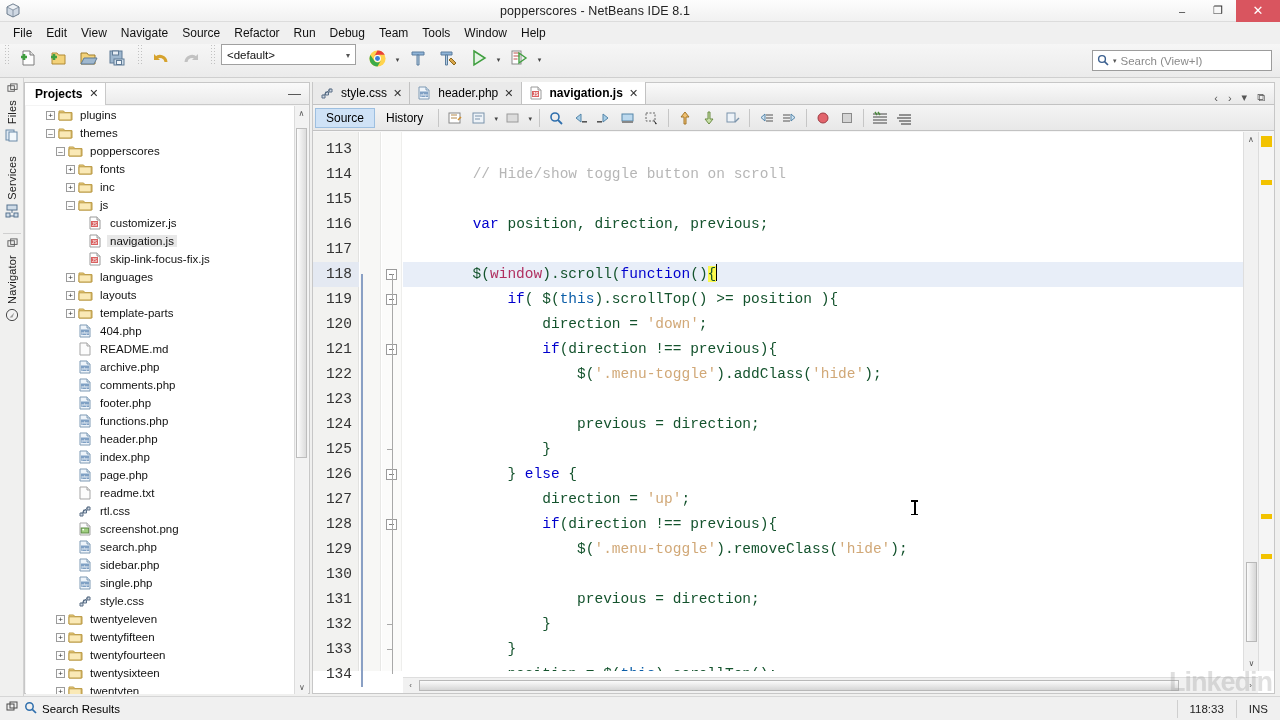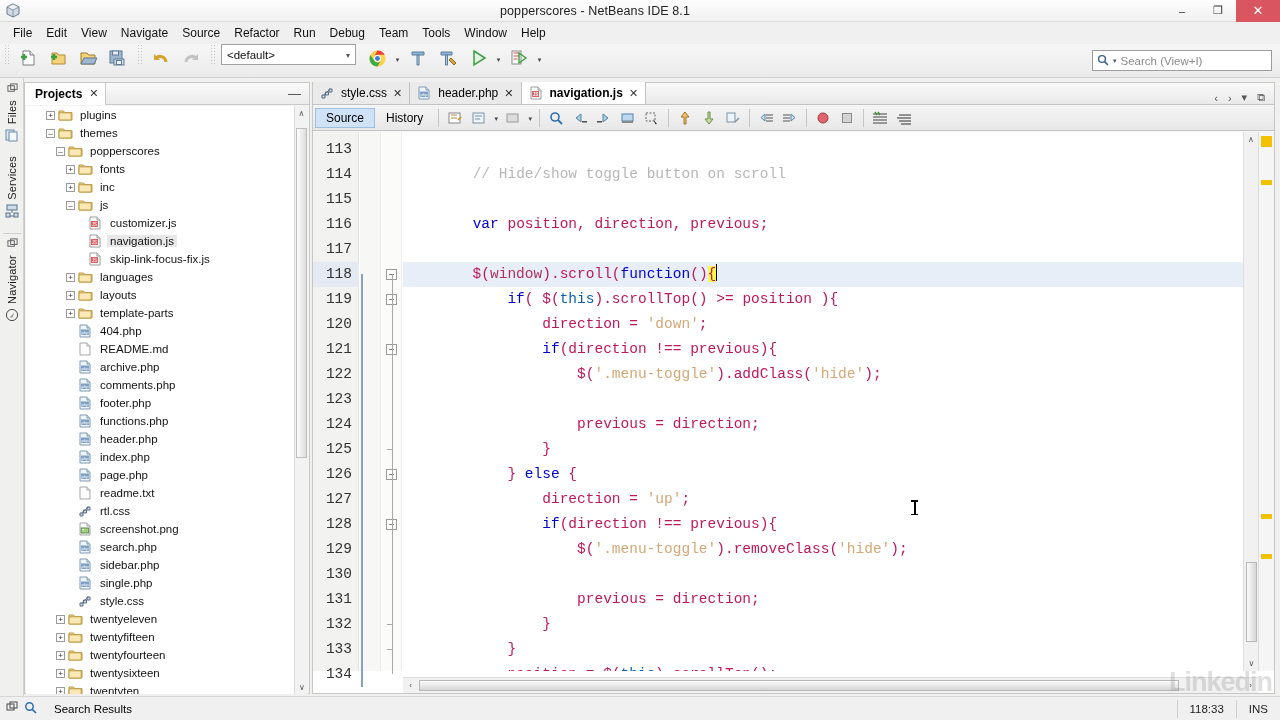--- a/index.html
+++ b/index.html
@@ -153,21 +153,21 @@
   .gnum { text-align:right; padding-right:7px; color:#333; font-family:"Liberation Mono", monospace;
           font-size:14.5px; height:25px; line-height:25px; }
   .curline { position:absolute; left:90px; right:16px; height:25px; background:#e8eef8; }
   .curmark { position:absolute; left:0; width:46px; height:25px; background:#e4e9f2;}
 
   .k-key { color:#0000cd; }          
   .k-cmt { color:#b6b6b6; }          
   .k-str { color:#d1a877; }          
   .k-glob{ color:#b03060; }          
   .k-this{ color:#0b5ea8; }          
-  .k-plain{ color:#be185d; }
+  .k-plain{ color:#14532d; }
   .bmatch { background:#fbf94e; }
 
   .caret { display:inline-block; width:1px; height:17px; background:#000;
            vertical-align:-3px; margin-left:0px; }
 
   .fold { width:11px; height:11px; border:1px solid #9b9b9b; background:#fff;
           font-size:9px; line-height:9px; text-align:center; color:#333; }
   .foldline { position:absolute; left:10px; width:1px; background:#a8a8a8; }
   .foldtick { position:absolute; left:5px; width:6px; height:1px; background:#a8a8a8; }
   .bluebar { position:absolute; left:1px; width:2px; background:#8aa0c4; }
@@ -196,21 +196,21 @@
     content:""; position:absolute; left:0; width:7px; height:1.5px; background:#000; }
   .mouse-ibeam::before { top:0; } .mouse-ibeam::after { bottom:0; }
   .mouse-ibeam i { position:absolute; left:3px; top:0; width:1.5px; height:15px; background:#000; }
 
   
   .statusbar {
     position:absolute; left:0; bottom:0; width:1280px; height:24px;
     background:#f0f0f0; border-top:1px solid #d6d6d6; display:flex; align-items:center;
   }
   .sb-left { display:flex; align-items:center; gap:6px; padding-left:6px; }
-  .sb-tab { display:flex; align-items:center; gap:17px; font-size:11.5px; }
+  .sb-tab { display:flex; align-items:center; gap:5px; font-size:11.5px; }
   .sb-right { margin-left:auto; display:flex; align-items:center; height:24px; }
   .sb-cell { border-left:1px solid #cfcfcf; padding:0 12px; height:18px;
              display:flex; align-items:center; font-size:11.5px; color:#222; }
 
   .watermark {
     position:absolute; right:8px; bottom:22px;
     font-size:27px; font-weight:bold; color:rgba(150,150,150,.30);
     letter-spacing:-1px; pointer-events:none; font-family:"Liberation Sans", sans-serif;
   }
 </style>

